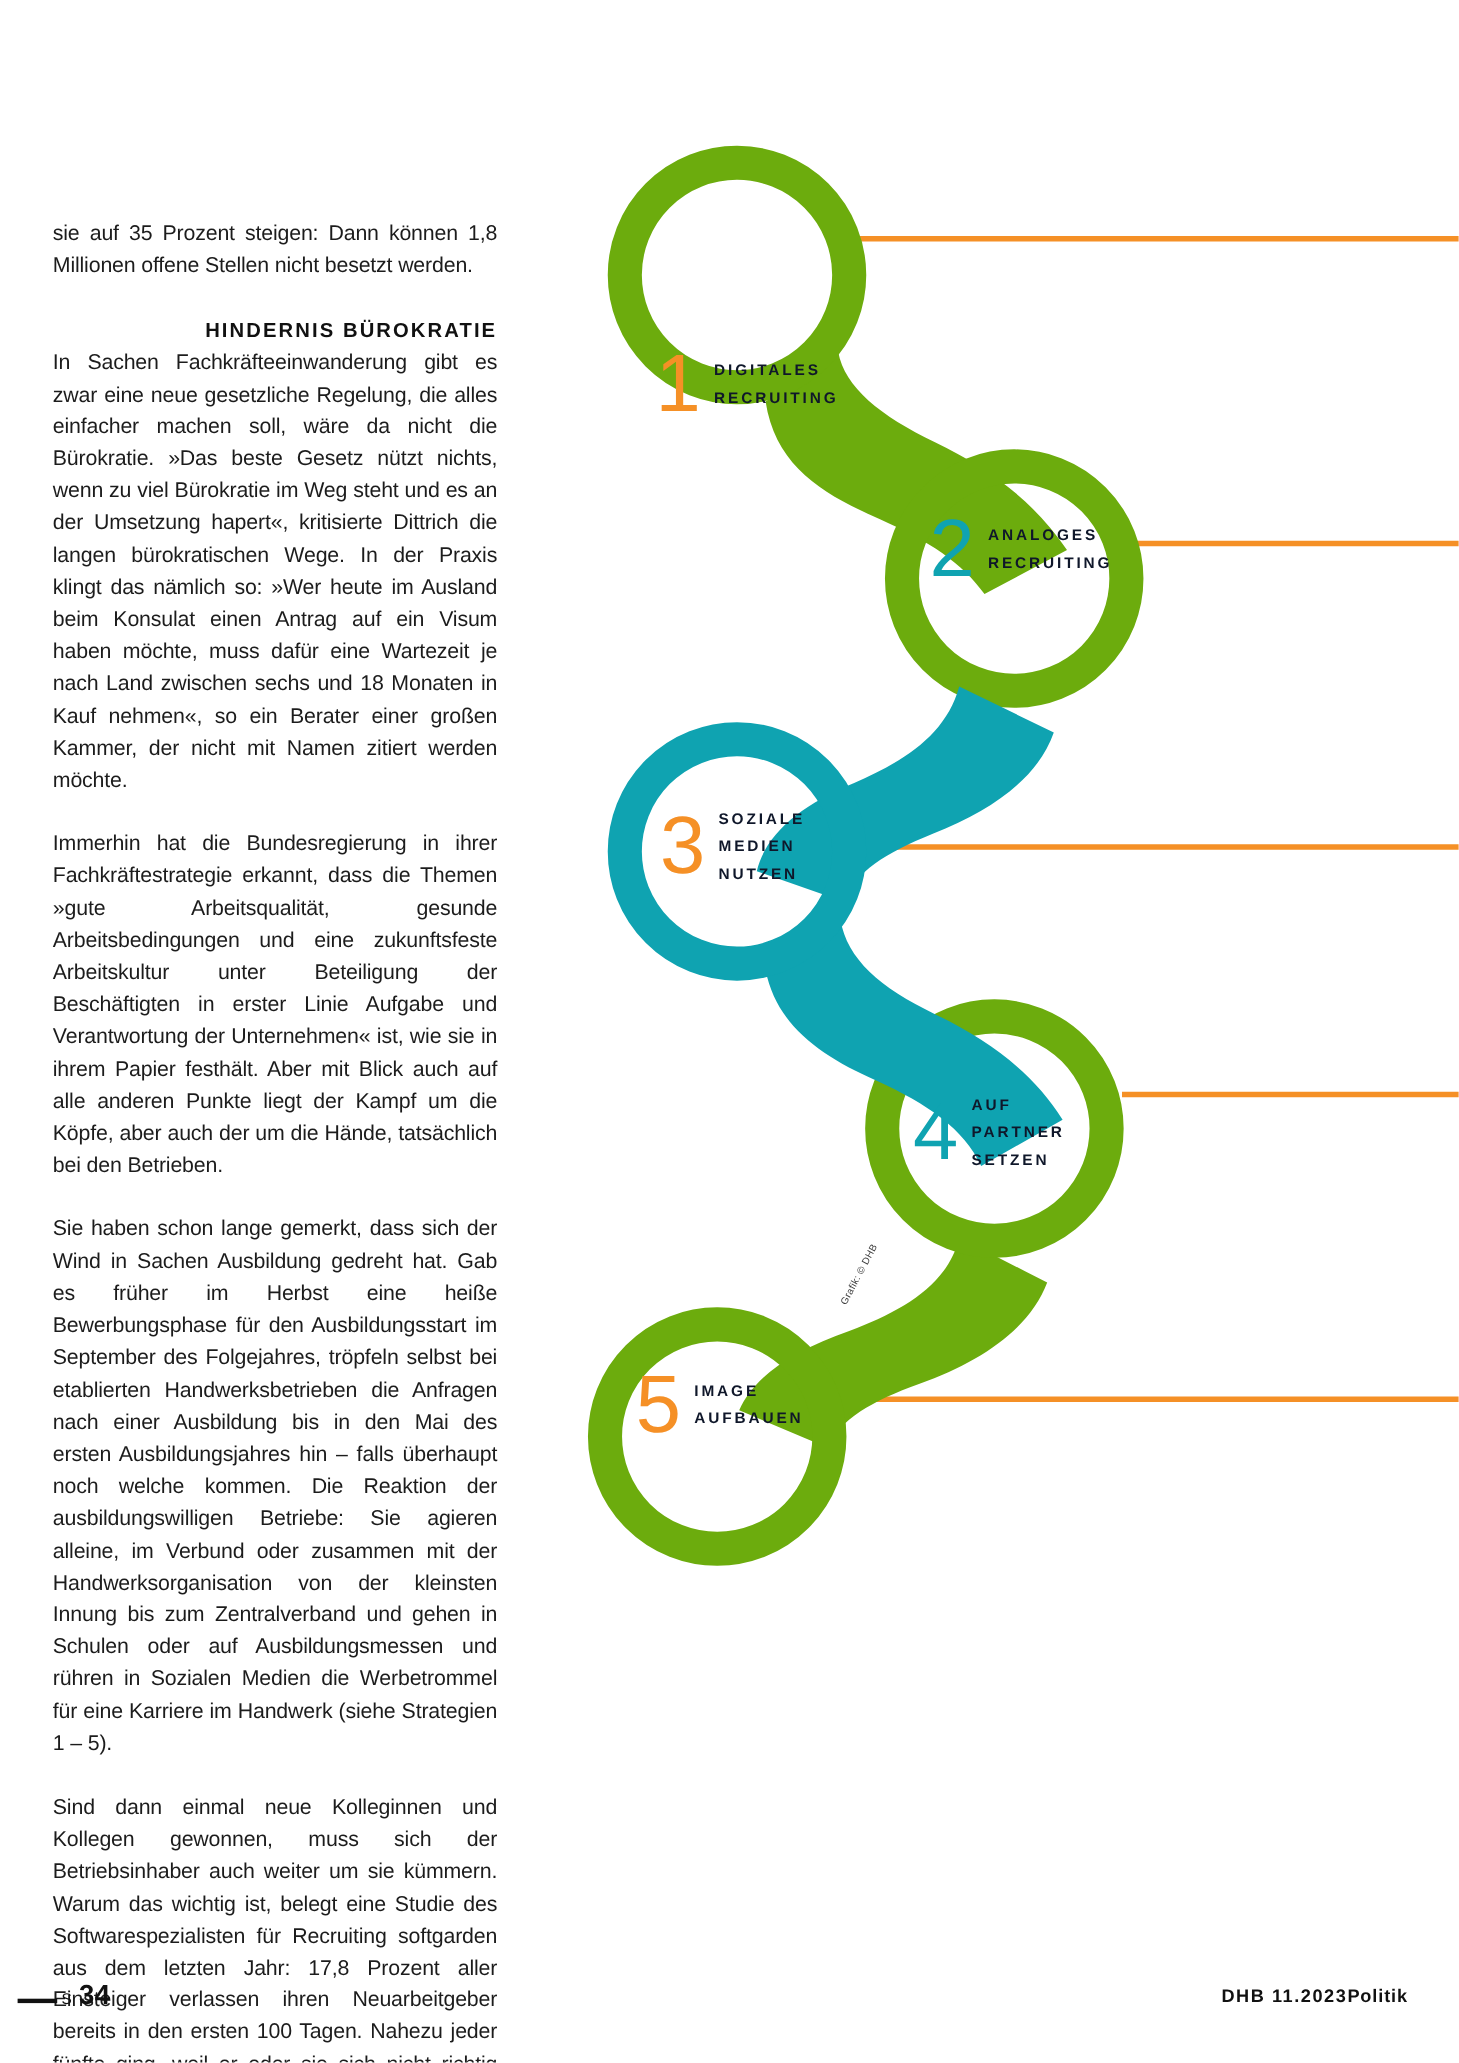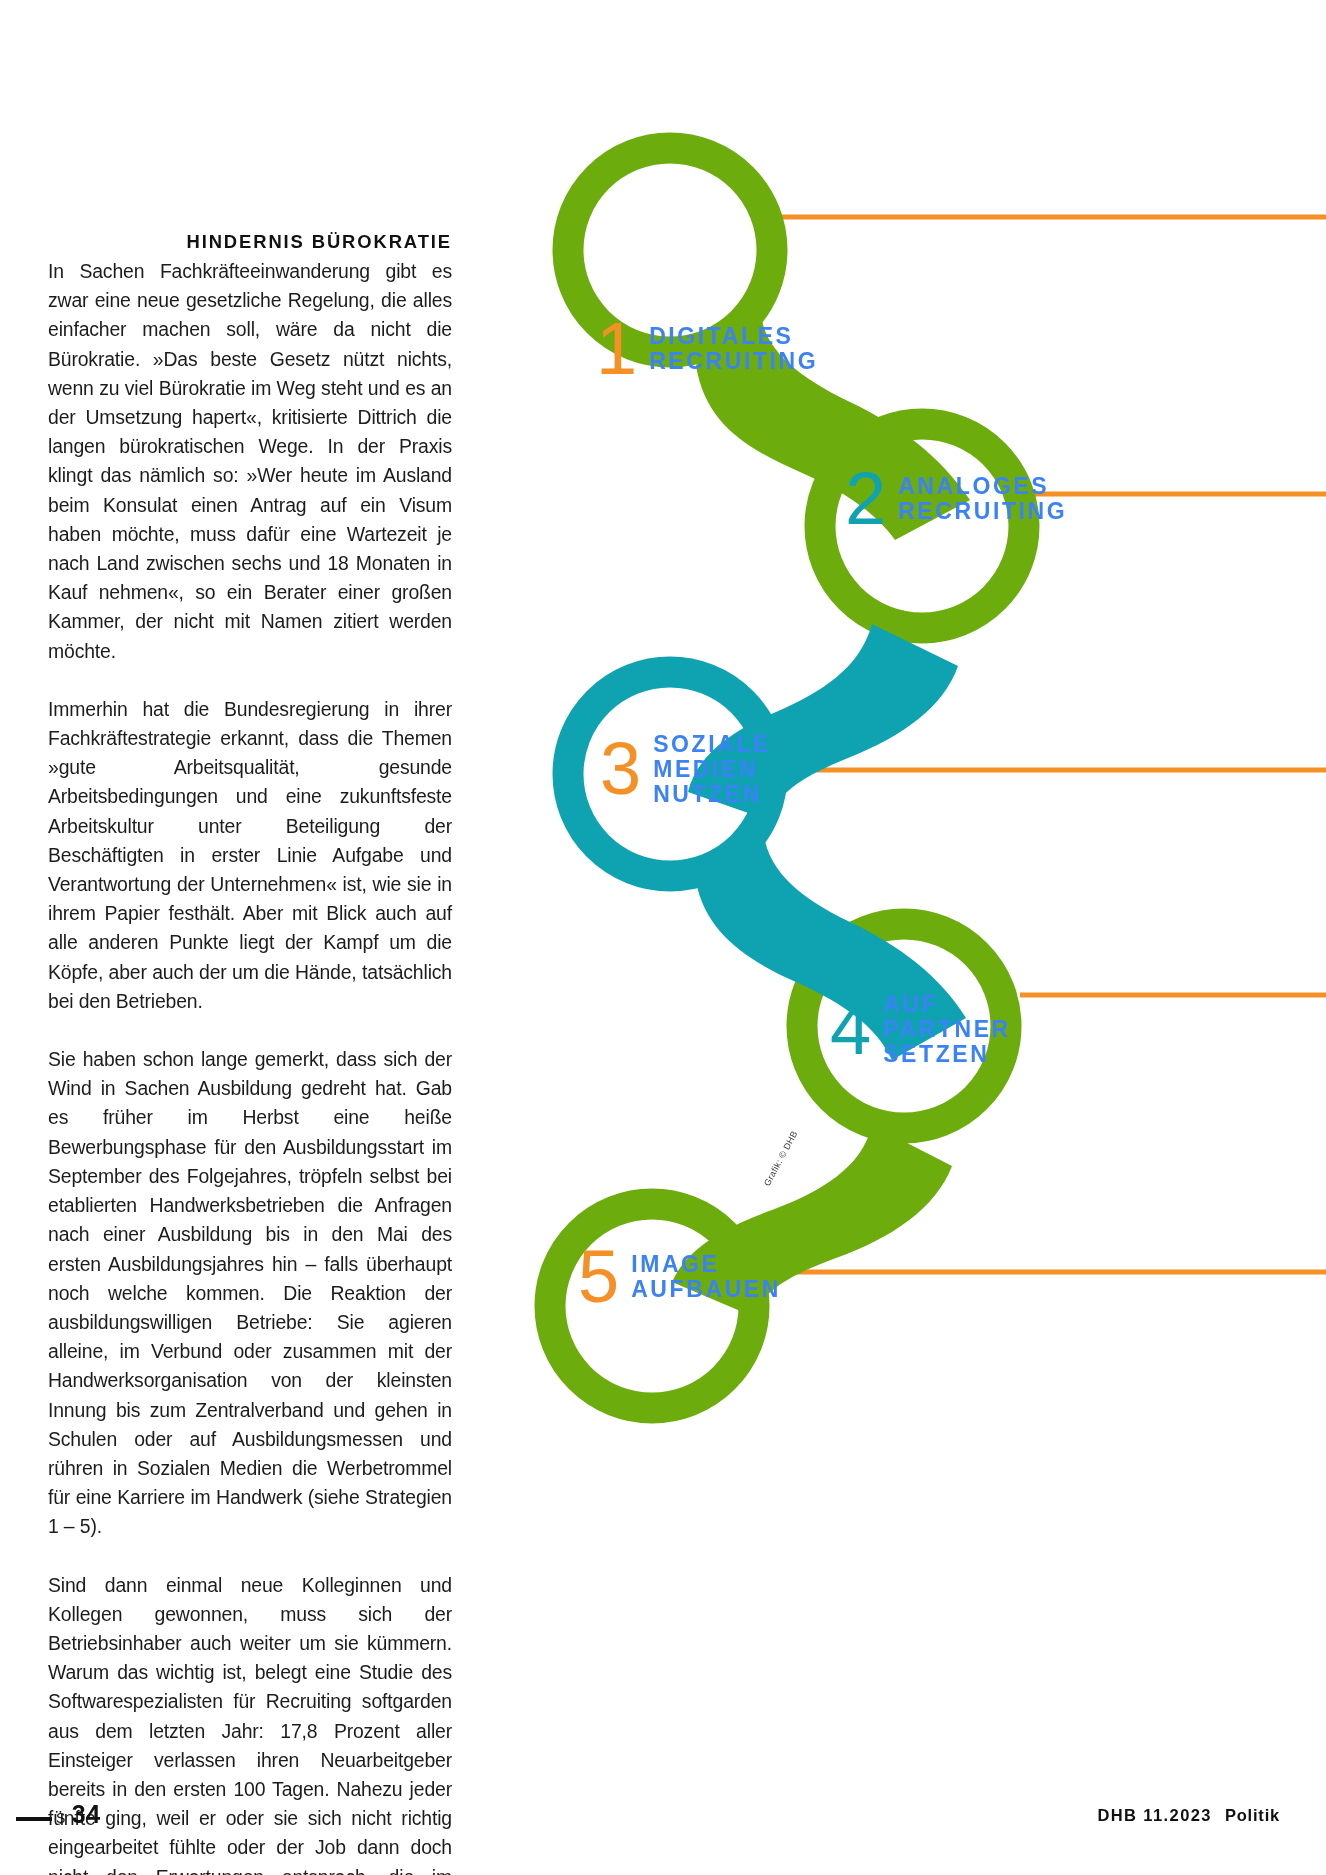--- a/index.html
+++ b/index.html
@@ -73,25 +73,25 @@
     font-family: "Liberation Sans", sans-serif;
     font-size: 74px;
     font-weight: 300;
     line-height: 0.85;
     letter-spacing: -2px;
   }
   .node-num.orange { color: #F59026; }
   .node-num.teal   { color: #0FA3B1; }
 
   .node-text {
-    font-size: 23px;
+    font-size: 14px;
     font-weight: bold;
     letter-spacing: 2.6px;
     line-height: 25px;
-    color: #3b82f6;
+    color: #0f172a;
     text-transform: uppercase;
   }
 
   
   #label-1 { left: 96px;  top: 198px; }
   #label-2 { left: 345px; top: 348px; }
   #label-3 { left: 100px; top: 612px; }
   #label-4 { left: 330px; top: 872px; }
   #label-5 { left: 78px;  top: 1126px; }
 
@@ -137,41 +137,41 @@
     font-weight: bold;
     letter-spacing: 0.5px;
     color: #111111;
   }
   .footer-right {
     position: absolute;
     right: 46px;
     top: 1806px;
     display: flex;
     align-items: baseline;
-    gap: 13px;
     font-family: "Liberation Sans", sans-serif;
   }
   .footer-issue {
     font-size: 16.5px;
     font-weight: bold;
     letter-spacing: 1.4px;
     color: #111111;
   }
   .footer-section {
     font-size: 16.5px;
     font-weight: bold;
     letter-spacing: 0.8px;
     color: #111111;
   }
 </style>
 </head>
 <body>
 
 <div class="text-column">
 
+  <p class="body-para just-tight">sie auf 35 Prozent steigen: Dann können 1,8 Millionen offene Stellen nicht besetzt werden.</p>
 
   <div class="para-gap"></div>
 
   <h2 class="sub-head">HINDERNIS BÜROKRATIE</h2>
 
   <p class="body-para justify">In Sachen Fachkräfteeinwanderung gibt es zwar eine neue gesetzliche Regelung, die alles einfacher machen soll, wäre da nicht die Bürokratie. »Das beste Gesetz nützt nichts, wenn zu viel Bürokratie im Weg steht und es an der Umsetzung hapert«, kritisierte Dittrich die langen bürokratischen Wege. In der Praxis klingt das nämlich so: »Wer heute im Ausland beim Konsulat einen Antrag auf ein Visum haben möchte, muss dafür eine Wartezeit je nach Land zwischen sechs und 18 Monaten in Kauf nehmen«, so ein Berater einer großen Kammer, der nicht mit Namen zitiert werden möchte.</p>
 
   <div class="para-gap"></div>
 
   <p class="body-para justify">Immerhin hat die Bundesregierung in ihrer Fachkräftestrategie erkannt, dass die Themen »gute Arbeitsqualität, gesunde Arbeitsbedingungen und eine zukunftsfeste Arbeitskultur unter Beteiligung der Beschäftigten in erster Linie Aufgabe und Verantwortung der Unternehmen« ist, wie sie in ihrem Papier festhält. Aber mit Blick auch auf alle anderen Punkte liegt der Kampf um die Köpfe, aber auch der um die Hände, tatsächlich bei den Betrieben.</p>

